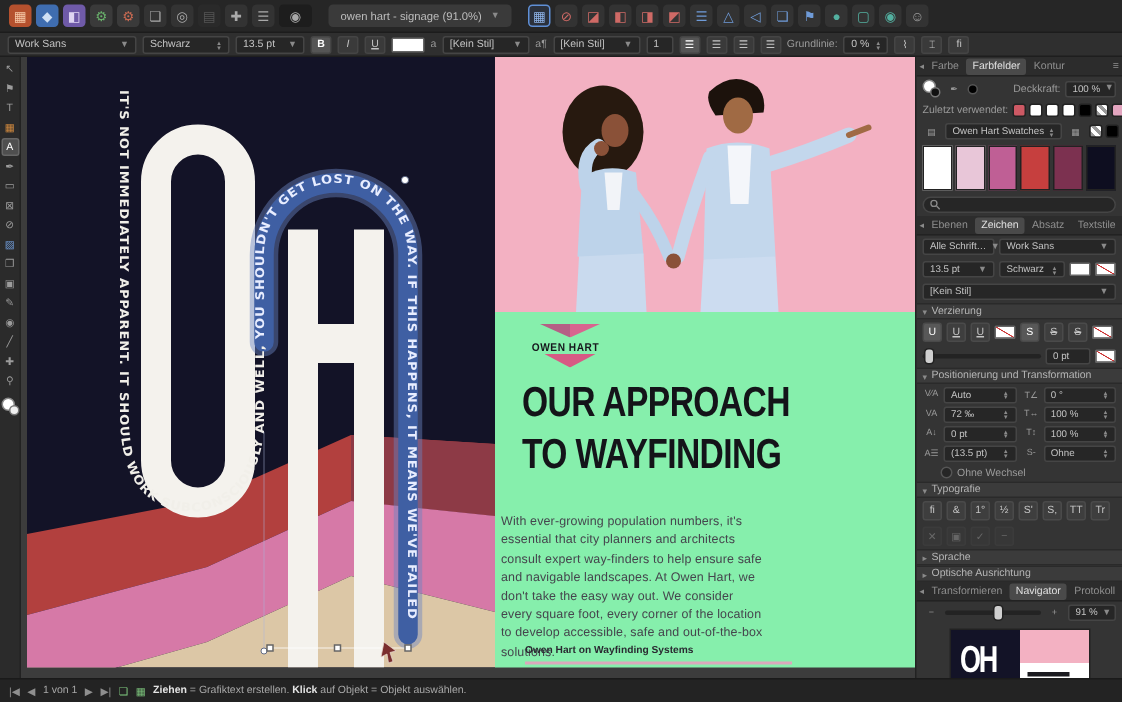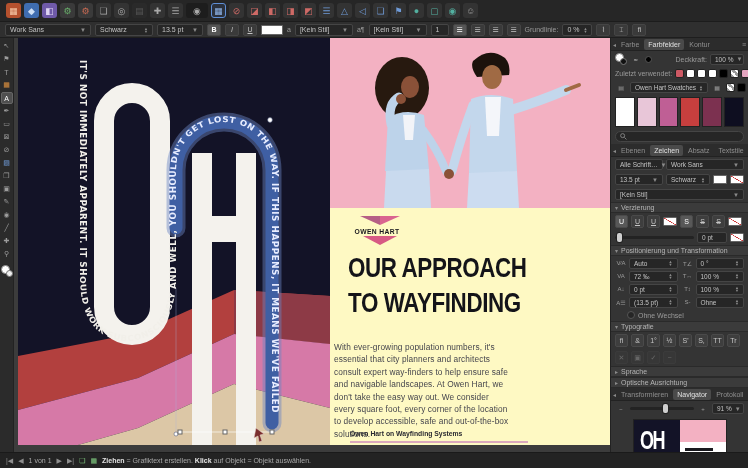--- a/index.html
+++ b/index.html
@@ -36,21 +36,21 @@
   .tool{width:12px;height:12px;border-radius:2px;display:flex;align-items:center;justify-content:center;font-size:7px;color:#9c9c9c;flex:0 0 auto}
   .tool.active{background:#4f4f4f;color:#fff;border:1px solid #666}
   .tool.orange{color:#d98e3f}
   .tool.blue{color:#6f9bd8}
   .fillsel{margin-top:4px;position:relative;width:12px;height:12px}
   .fillsel .c1{position:absolute;left:0;top:0;width:9px;height:9px;border-radius:50%;background:#fff;border:1px solid #888}
   .fillsel .c2{position:absolute;right:0;bottom:0;width:7px;height:7px;border-radius:50%;background:#f0f0f0;border:1px solid #777}
   
   .canvas{position:absolute;left:14px;top:38px;width:596px;height:414px;background:#3c3c3c;overflow:hidden}
   .page-left{position:absolute;left:4px;top:0;width:312px;height:407px;background:#131327}
-  .page-right{position:absolute;left:316px;top:0;width:280px;height:407px;background:#fef9c3}
+  .page-right{position:absolute;left:316px;top:0;width:280px;height:407px;background:#86efac}
   .brand{position:absolute;left:20px;top:178px;width:60px;text-align:center}
   .brand-name{font-size:7.5px;font-weight:bold;color:#16161c;letter-spacing:.4px;transform:scaleX(.9);transform-origin:left}
   .headline{position:absolute;left:18px;top:212px;font-weight:bold;color:#141419;font-size:28px;line-height:35px;letter-spacing:-.5px;transform:scaleX(.8);transform-origin:left top;white-space:nowrap}
   .bodycopy{position:absolute;left:4px;top:303px;width:178px;font-size:8.3px;line-height:12.4px;color:#45454d;letter-spacing:.1px}
   .footnote{position:absolute;left:20px;top:392px;width:178px;font-size:6.8px;font-weight:bold;color:#2a2a31;padding-bottom:4px;border-bottom:2px solid #dba8bc}
   
   .rightpanel{position:absolute;right:0;top:38px;width:138px;height:414px;background:#343434;border-left:1px solid #222;font-size:7px;overflow:hidden}
   .ptabs{display:flex;align-items:center;background:#2c2c2c;border-bottom:1px solid #222;height:13px;gap:1px;padding:0 2px;color:#8f8f8f}
   .ptab{padding:2px 4px;white-space:nowrap}
   .ptab.active{background:#4a4a4a;color:#e0e0e0;border-radius:2px}
@@ -117,20 +117,24 @@
       <div class="tb-ic">
         <span>✚</span>
       </div>
       <div class="tb-ic">
         <span>☰</span>
       </div>
       <div class="tb-ic dark">
         <span>◉</span>
       </div>
     </div>
+  <div class="tb-title">
+    <span>owen hart - signage (91.0%)</span>
+    <span class="caret">▼</span>
+  </div>
   <div style="display:flex;gap:3px">
 
   <div class="tb-ic outline-blue">
         <span>▦</span>
       </div>
       <div class="tb-ic c-red">
         <span>⊘</span>
       </div>
       <div class="tb-ic c-red">
         <span>◪</span>

